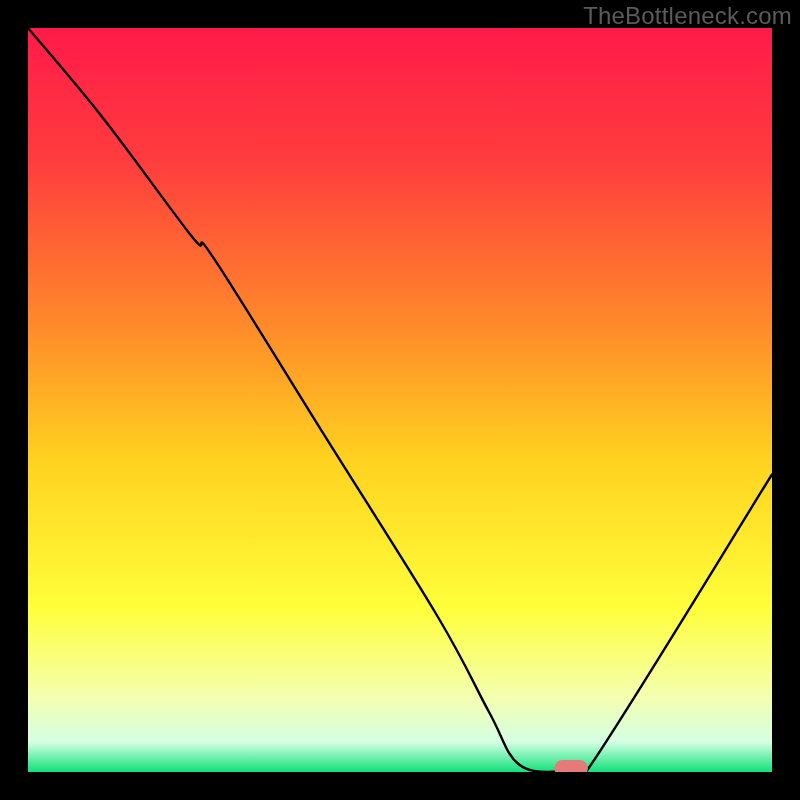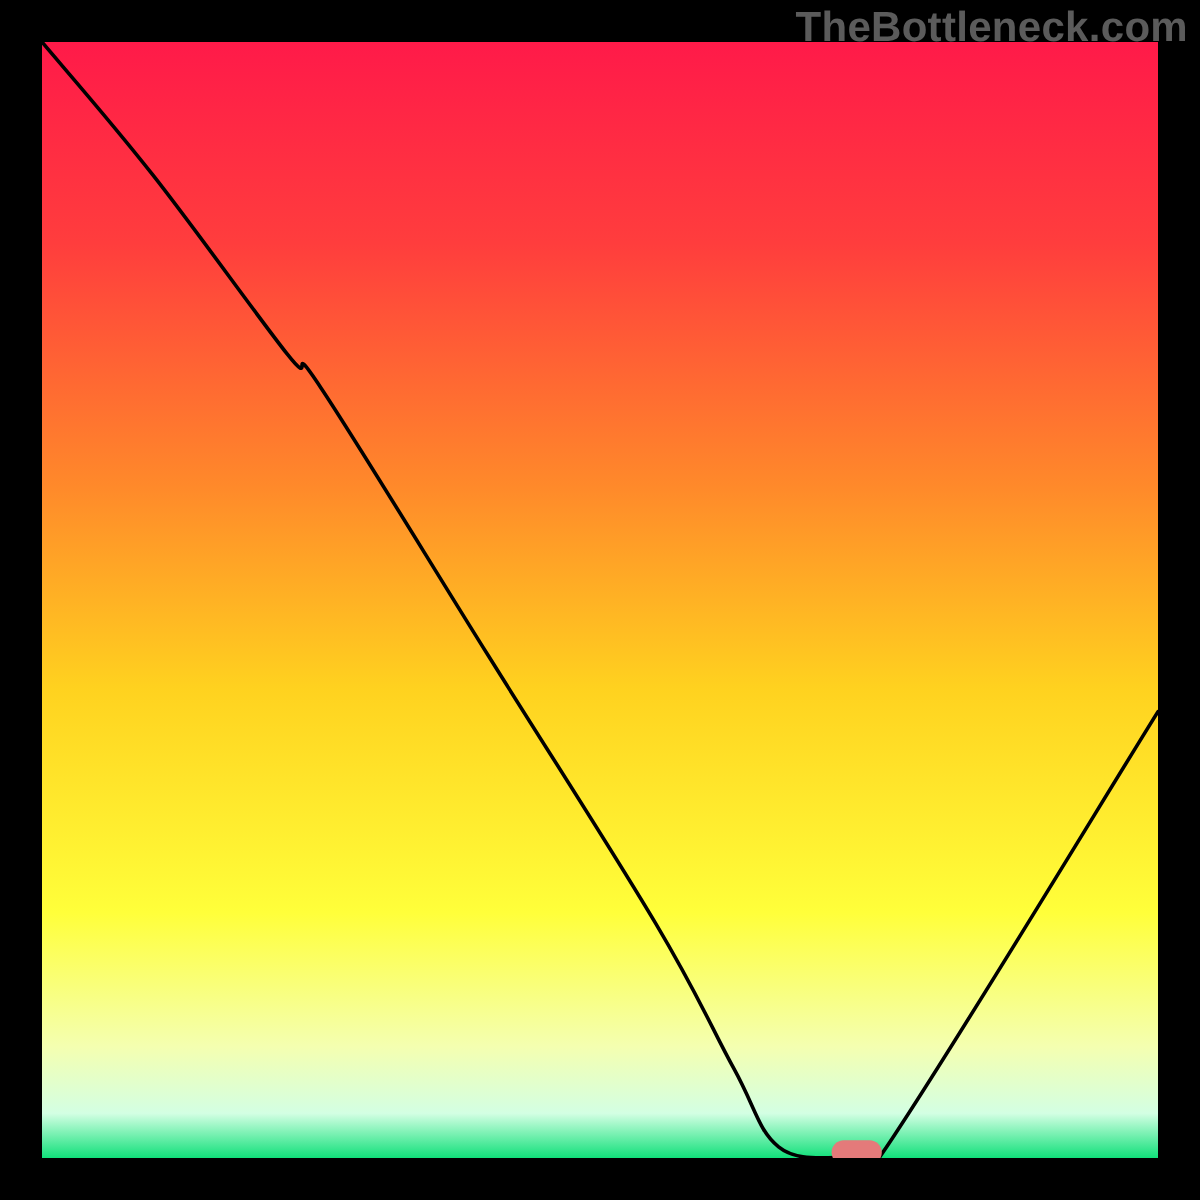--- a/index.html
+++ b/index.html
@@ -15,22 +15,22 @@
     position: relative;
     width: 800px;
     height: 800px;
     background: #000;
   }
   .watermark {
     position: absolute;
     top: 2px;
     right: 8px;
     color: #5b5b5b;
-    font-size: 28px;
-    font-weight: 700;
+    font-size: 24px;
+    font-weight: 400;
     letter-spacing: 0.2px;
     user-select: none;
   }
   .plot {
     position: absolute;
     left: 28px;
     top: 28px;
     width: 744px;
     height: 744px;
   }

